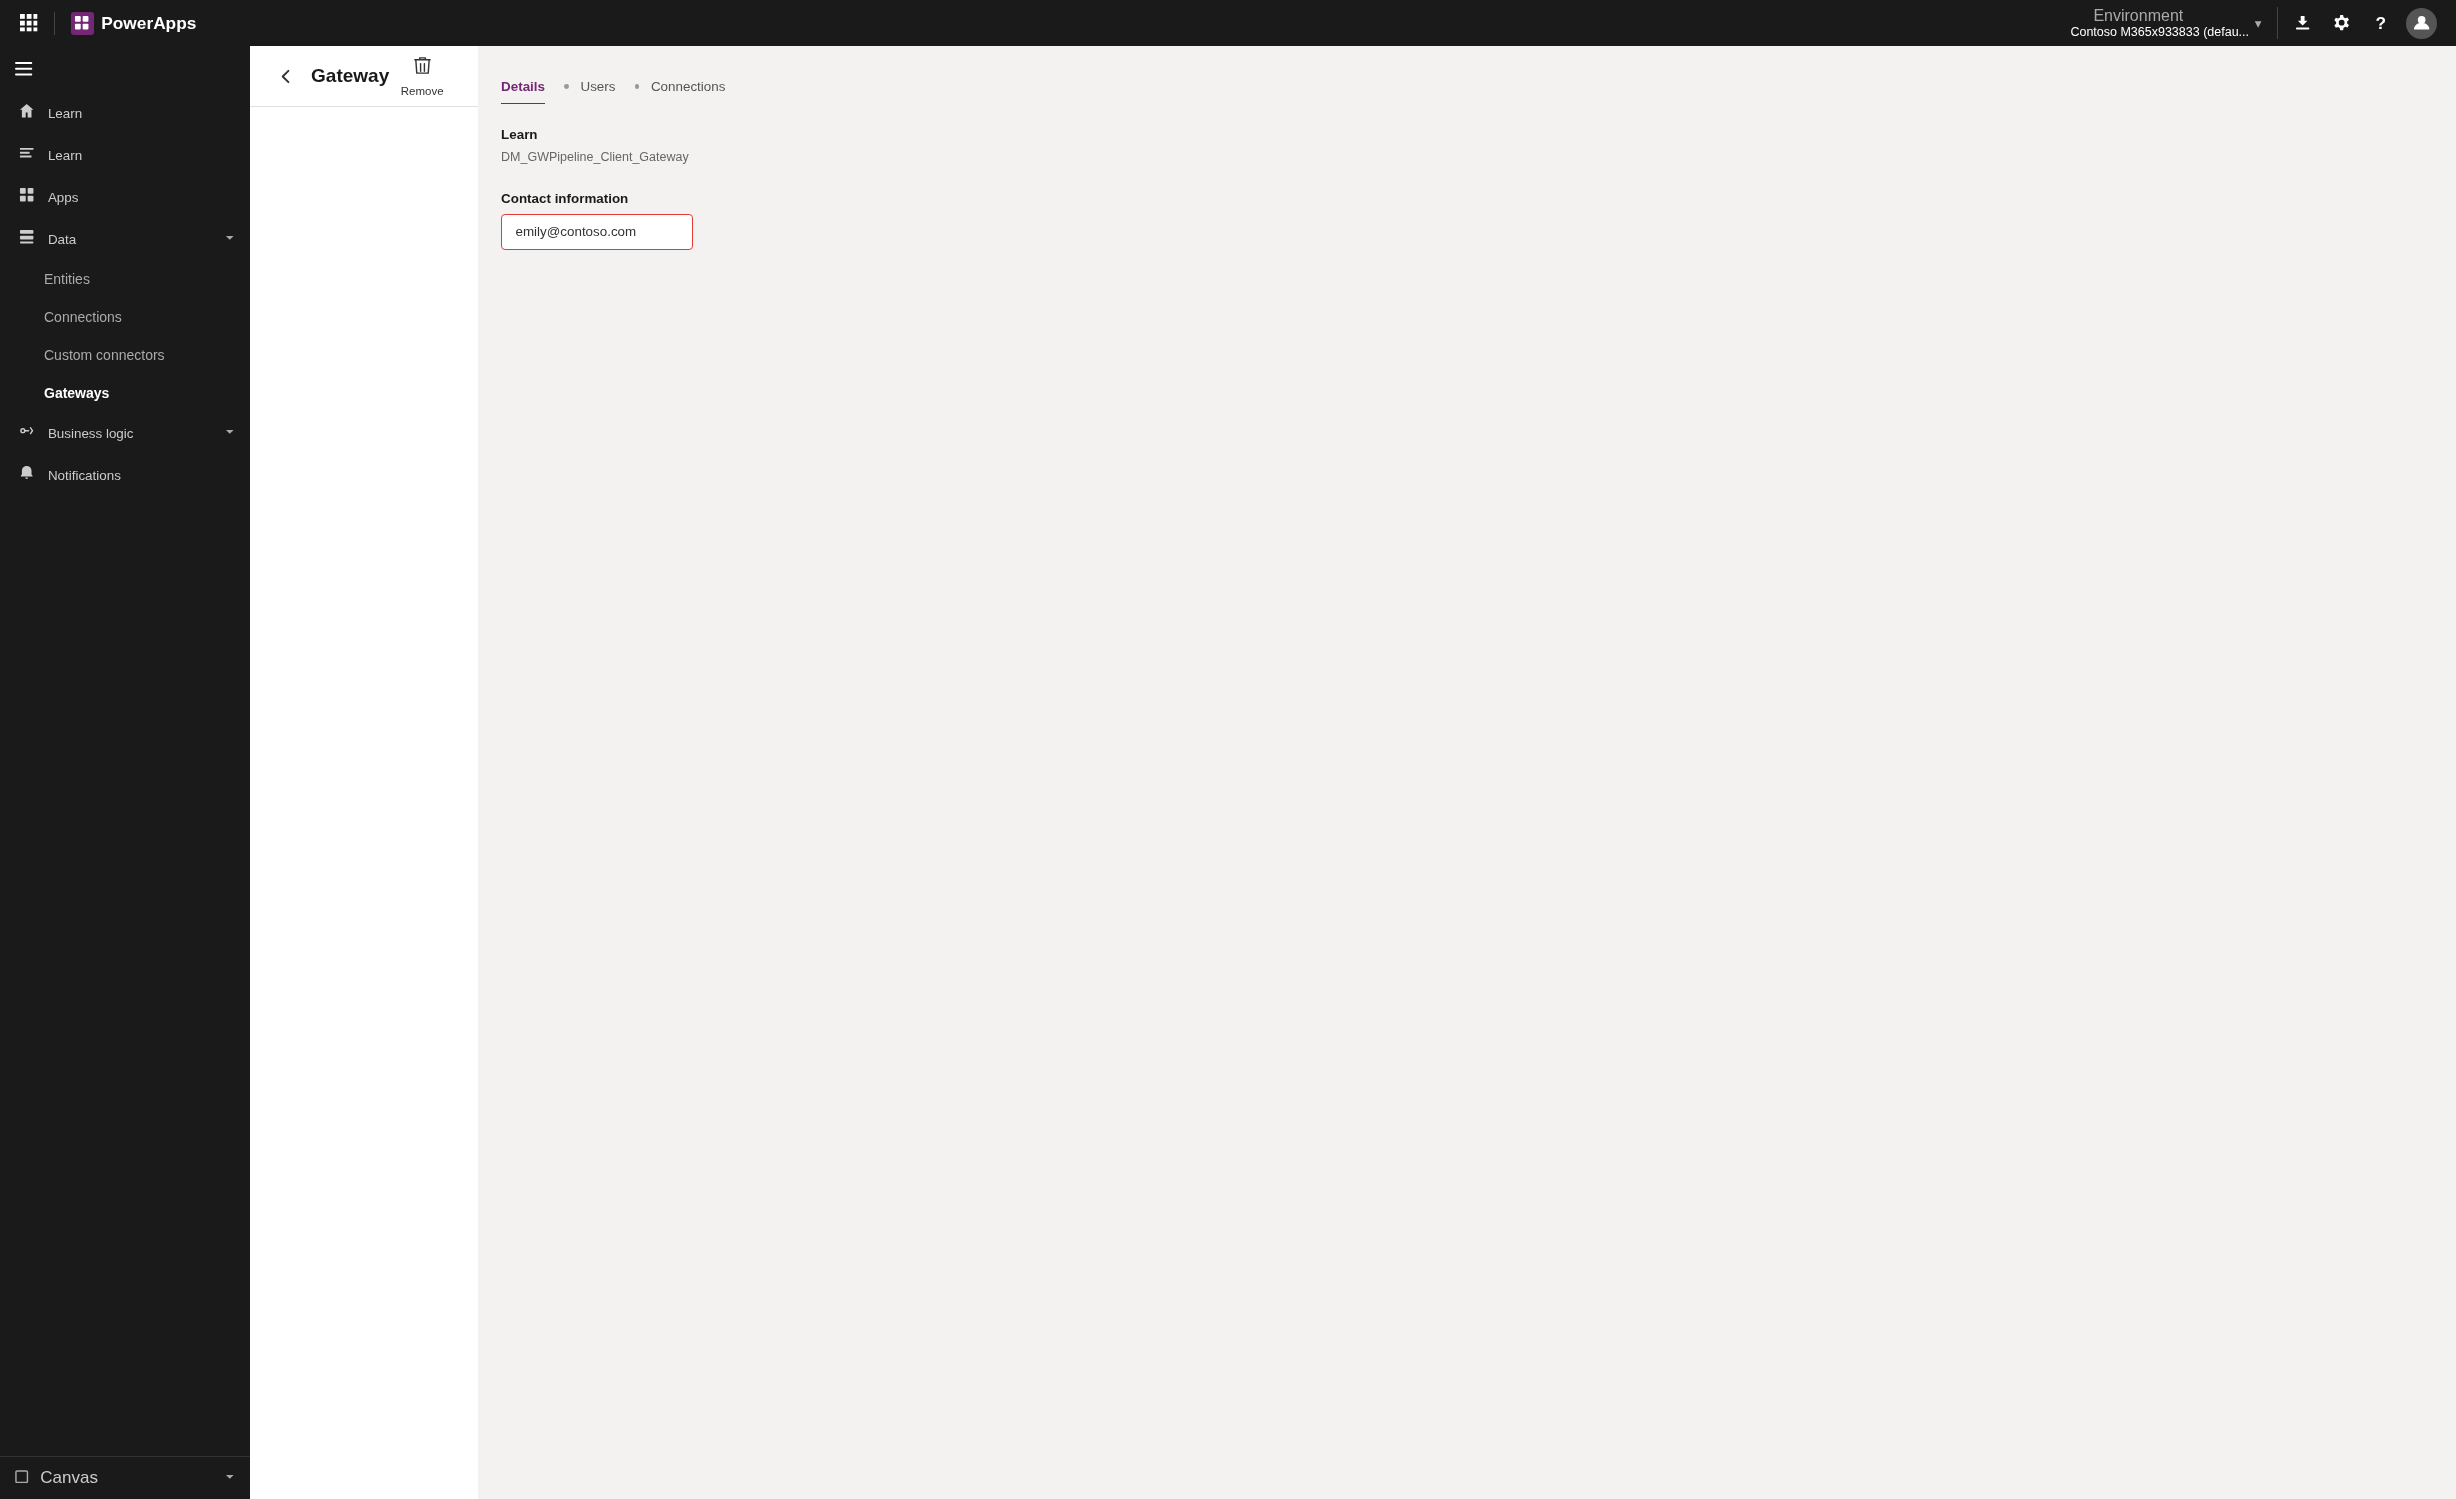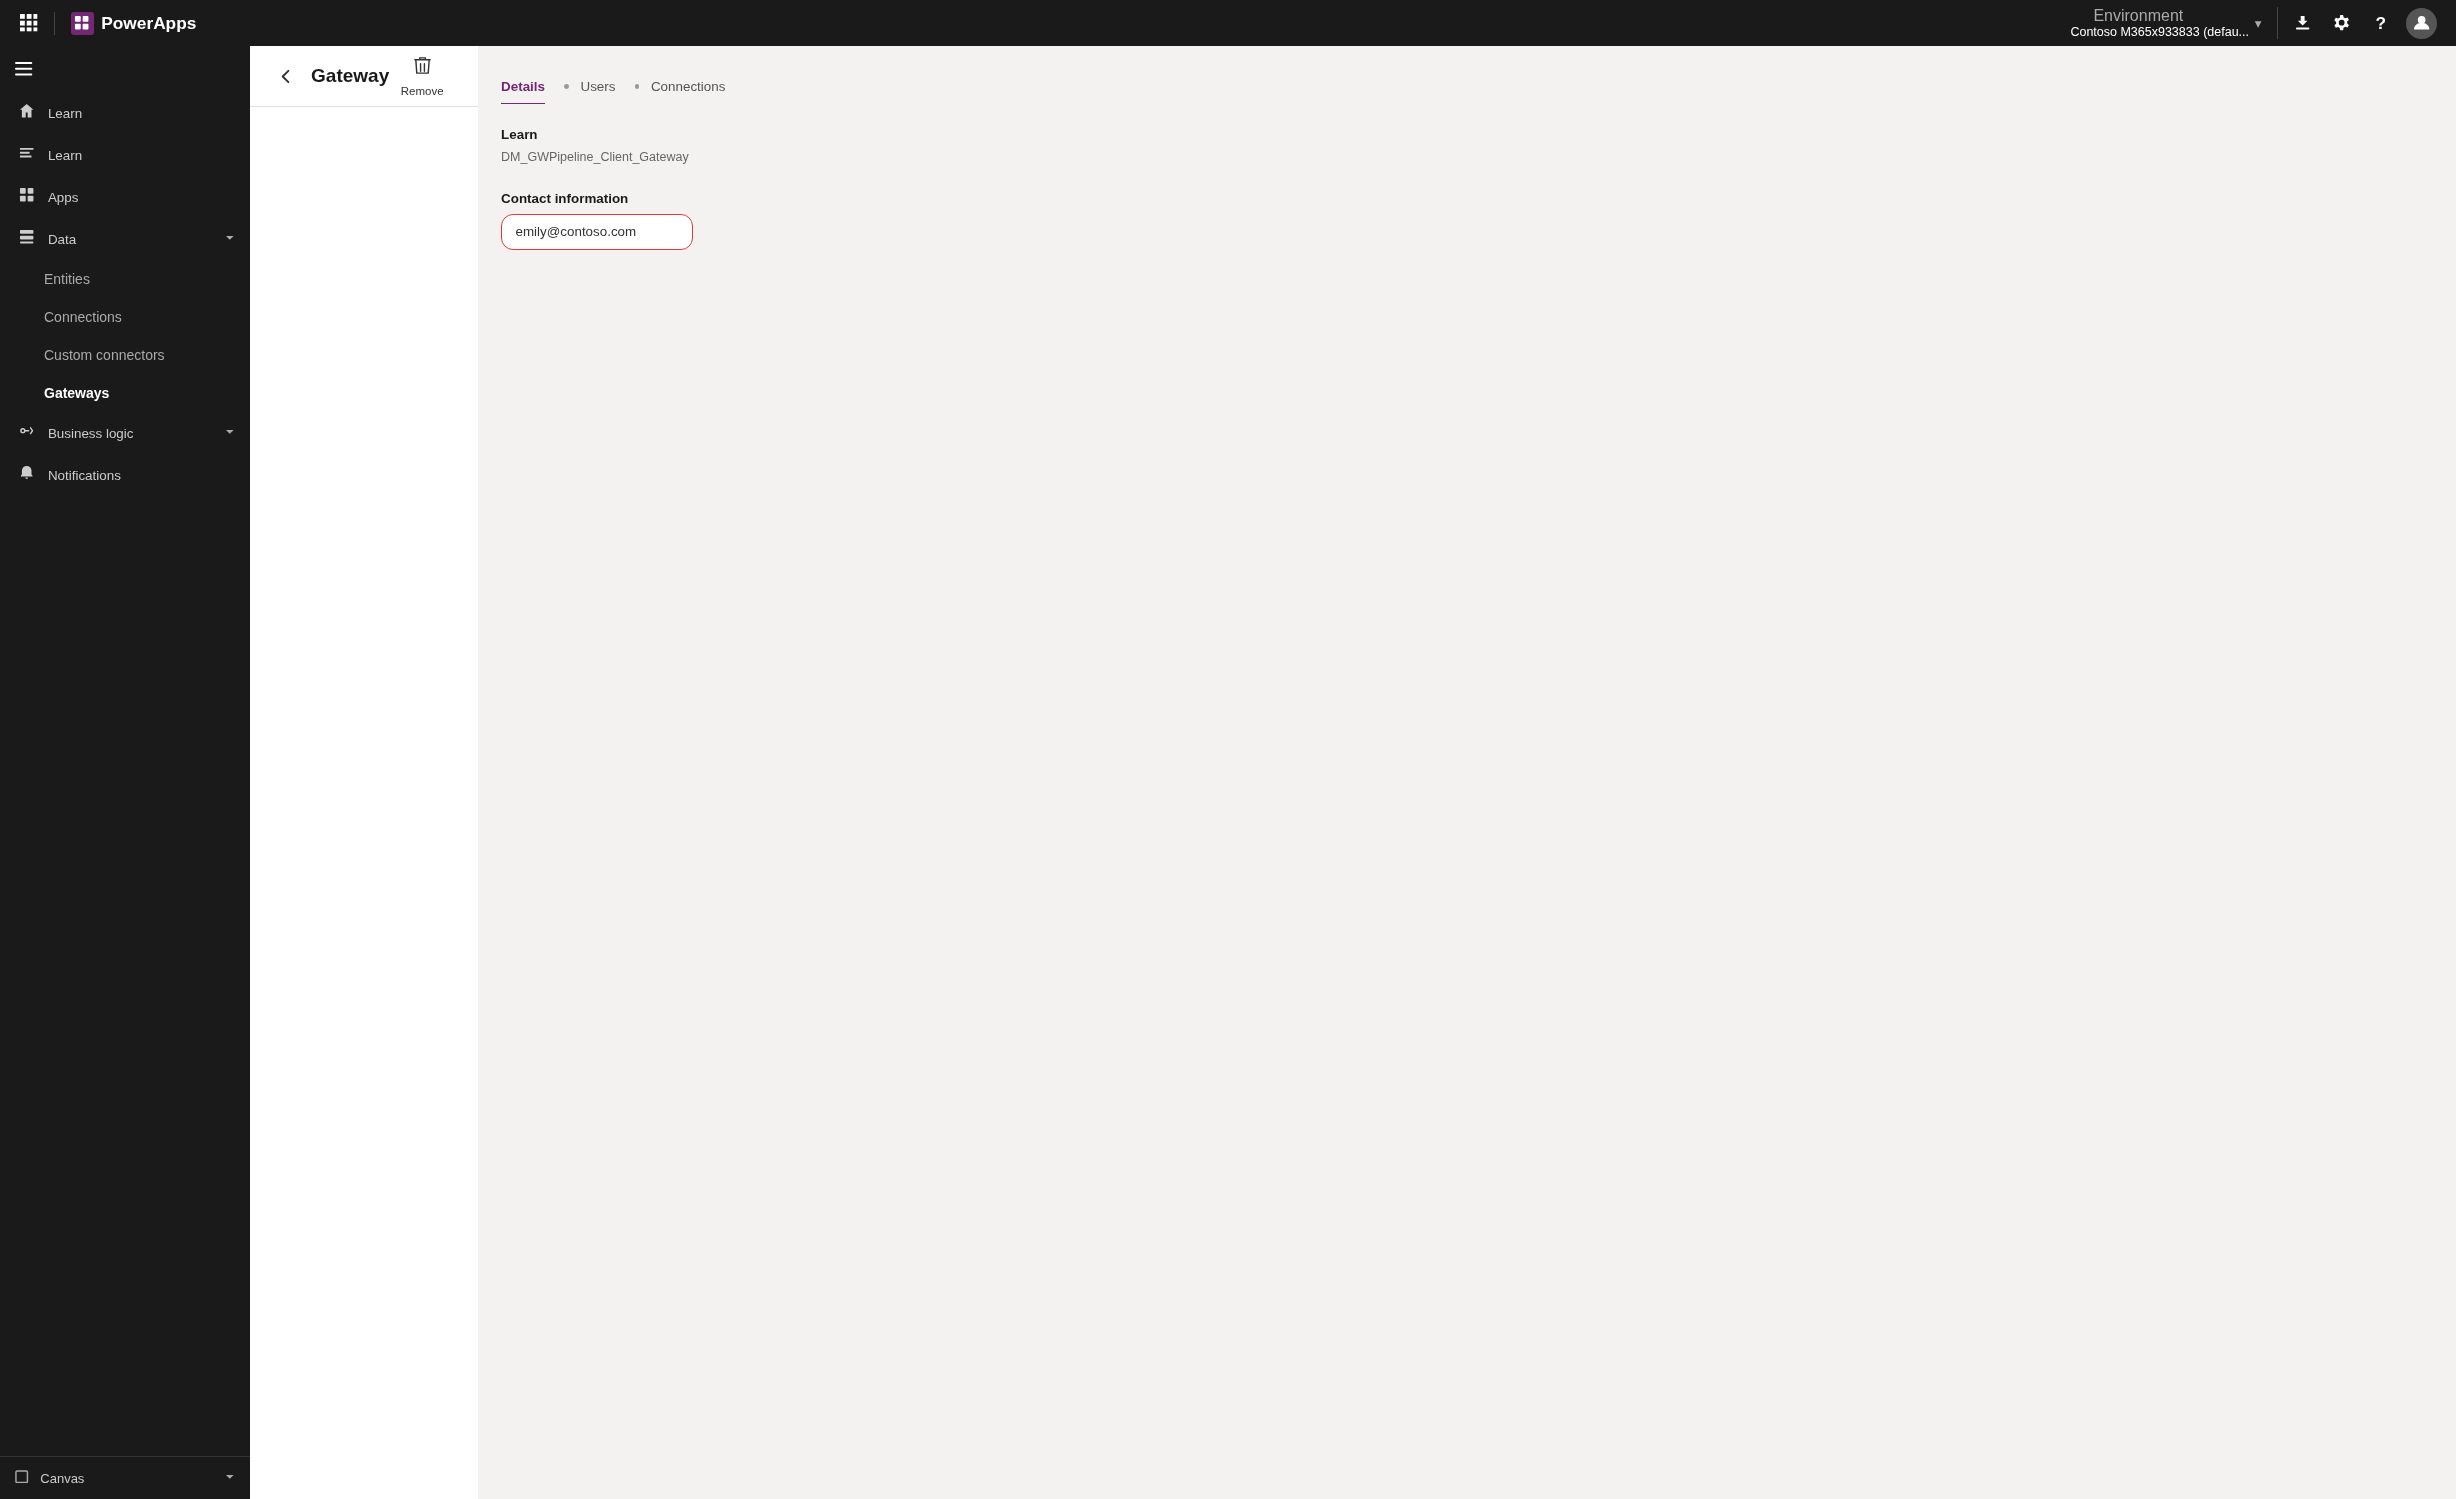--- a/index.html
+++ b/index.html
@@ -135,21 +135,21 @@
       margin-top: auto;
       border-top: 1px solid #333;
     }
     .sidebar-bottom-item {
       height: 42px;
       display: flex; align-items: center;
       padding: 0 15.4px;
       color: #ccc;
       cursor: pointer;
       gap: 11.5px;
-      font-size: 13px;
+      font-size: 17px;
     }
 
     
     .main {
       flex: 1;
       display: flex;
       overflow: hidden;
       background: white;
     }
 
@@ -236,21 +236,21 @@
     }
     .section-subtitle {
       font-size: 12.5px;
       color: #666;
       margin-bottom: 19px;
     }
 
     
     .contact-input {
       border: 1.9px solid #e53935;
-      border-radius: 12px;
+      border-radius: 4px;
       padding: 9.6px 13.4px;
       font-size: 13.4px;
       color: #333;
       width: 192px;
       background: white;
       outline: none;
     }
   </style>
 </head>
 <body>

